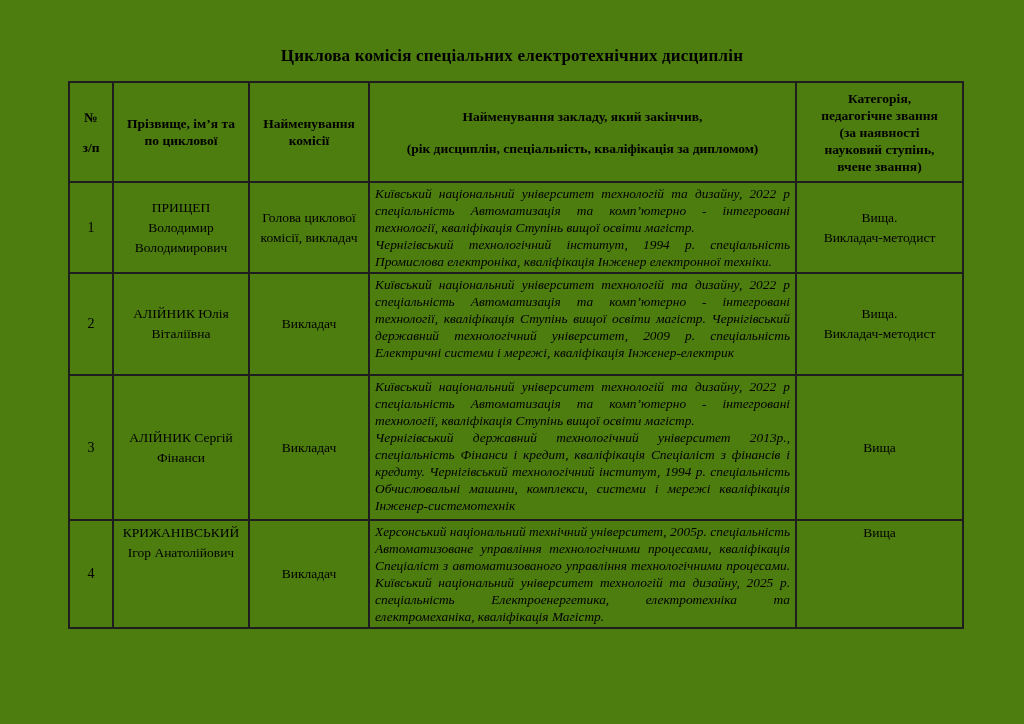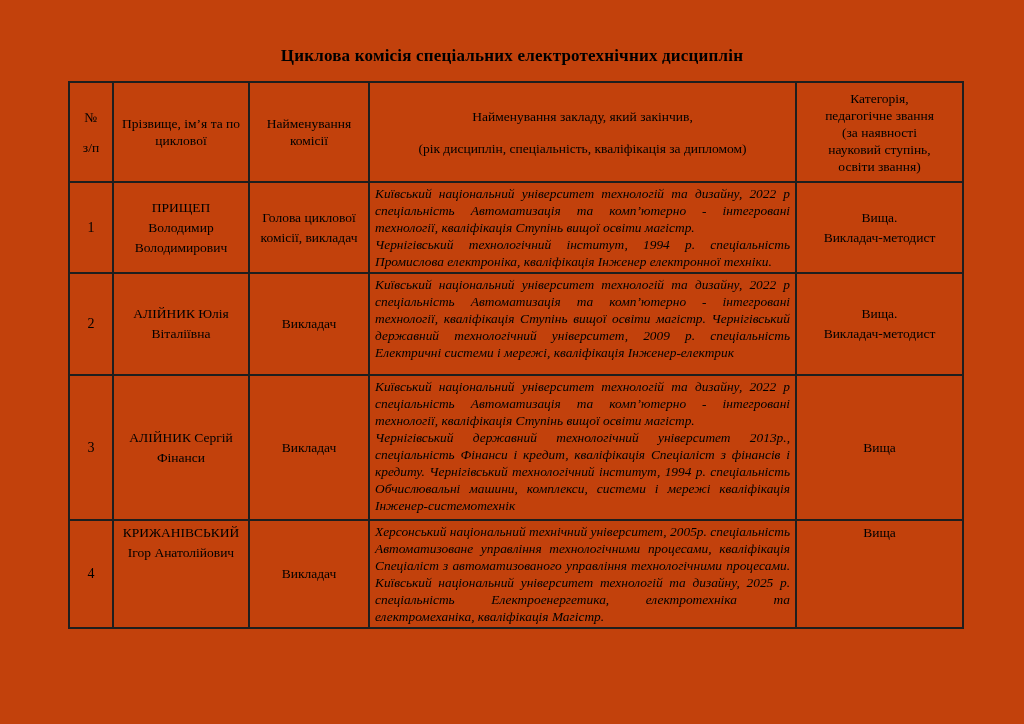--- a/index.html
+++ b/index.html
@@ -9,21 +9,21 @@
     width: 1024px;
     height: 724px;
     font-family: "Liberation Serif", "DejaVu Serif", serif;
     color: #000000;
     overflow: hidden;
   }
   .page {
     width: 1024px;
     height: 724px;
     position: relative;
-    background: #c2410c;
+    background: #4d7c0f;
   }
   .page-title {
     margin: 0;
     padding-top: 46px;
     text-align: center;
     font-size: 17px;
     font-weight: bold;
     letter-spacing: 0.2px;
   }
   table.roster {
@@ -33,21 +33,21 @@
     width: 894px;
   }
   table.roster td {
     border: 2px solid #1e1e1e;
     padding: 2px 5px;
     overflow: hidden;
   }
   
   tr.hdr { height: 100px; }
   tr.hdr td {
-    font-weight: normal;
+    font-weight: bold;
     text-align: center;
     vertical-align: middle;
     font-size: 13.5px;
     line-height: 17px;
   }
   .hdr-num-stack span { display: block; }
   .hdr-num-gap { height: 13px; }
   .hdr-inst-gap { height: 15px; }
   .hdr-line { display: block; }
   
@@ -113,21 +113,21 @@
       <td>
         <span class="hdr-line">Найменування закладу, який закінчив,</span>
         <span class="hdr-inst-gap hdr-line"></span>
         <span class="hdr-line">(рік дисциплін, спеціальність, кваліфікація за дипломом)</span>
       </td>
       <td>
         <span class="hdr-line">Категорія,</span>
         <span class="hdr-line">педагогічне звання</span>
         <span class="hdr-line">(за наявності</span>
         <span class="hdr-line">науковий ступінь,</span>
-        <span class="hdr-line">освіти звання)</span>
+        <span class="hdr-line">вчене звання)</span>
       </td>
     </tr>
 
     <tr class="r1">
       <td class="cell-num">1</td>
       <td class="cell-name">
         <span>ПРИЩЕП</span>
         <span>Володимир</span>
         <span>Володимирович</span>
       </td>

